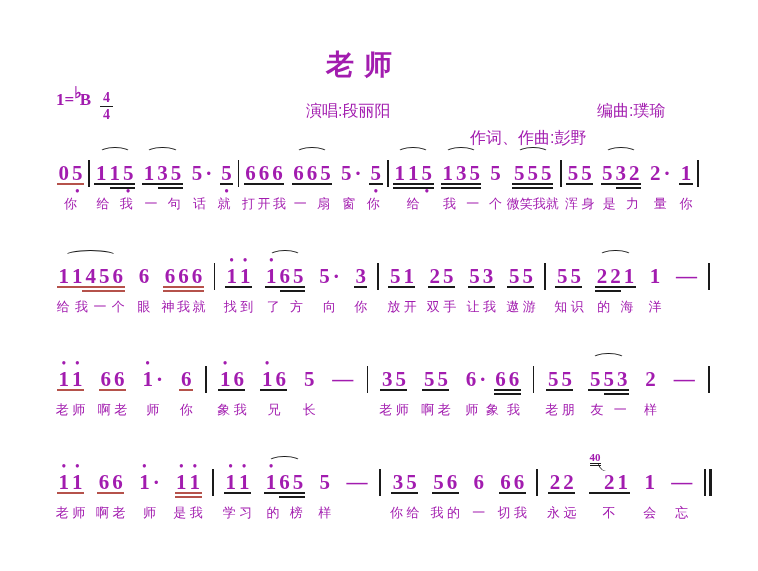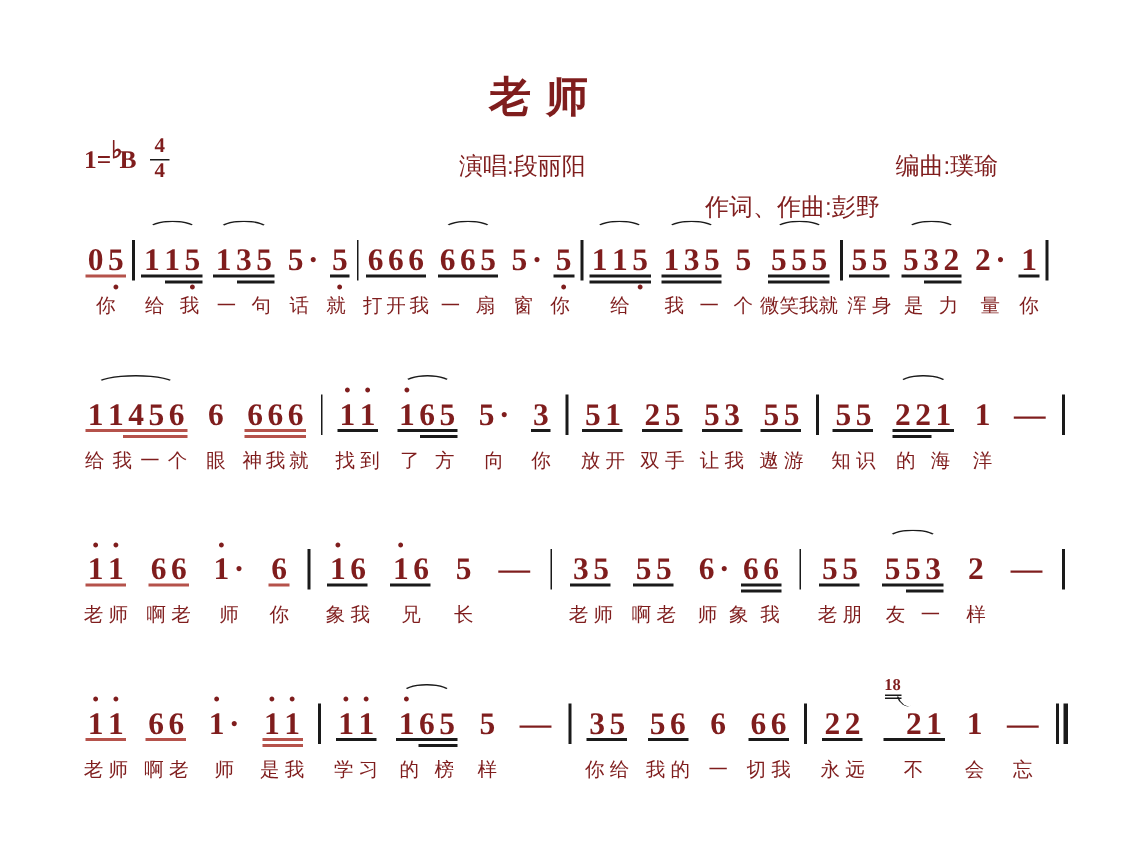--- a/index.html
+++ b/index.html
@@ -1,26 +1,26 @@
 <!DOCTYPE html>
 <html><head>
 <meta charset="utf-8">
 <style>
   html,body{margin:0;padding:0;background:#ffffff;}
   .sheet{
     position:relative;width:718px;height:571px;background:#ffffff;
-    font-family:"Liberation Serif",serif;color:#7f1d1d;overflow:hidden;
+    font-family:"Liberation Serif",serif;color:#a21caf;overflow:hidden;
   }
   
   .title{
     position:absolute;top:46px;left:0;width:100%;text-align:center;
     font-size:28px;font-weight:600;letter-spacing:10px;text-indent:10px;
   }
   
-  .keysig{position:absolute;left:56px;top:90px;display:flex;align-items:center;gap:9px;font-size:17px;font-weight:600;}
+  .keysig{position:absolute;left:56px;top:90px;display:flex;gap:9px;font-size:17px;font-weight:600;}
   .keysig .flat{font-size:16px;position:relative;top:-7px;margin-right:-2px;}
   .frac{display:inline-flex;flex-direction:column;align-items:center;font-size:14px;line-height:16px;font-weight:700;}
   .frac .top{border-bottom:1.3px solid #1a1a1a;padding:0 3px;}
   
   .credit{position:absolute;top:101px;white-space:nowrap;font-size:16px;font-family:"Liberation Sans",sans-serif;}
   #cr-singer{left:306px;}
   #cr-writer{left:470px;margin-top:27px;}
   #cr-arranger{left:597px;}
   
   .line{position:absolute;left:54px;display:flex;justify-content:space-between;align-items:flex-start;}
@@ -1217,21 +1217,21 @@
           </span>
         </div>
         <div class="lyr">
           <span>永</span>
           <span>远</span>
         </div>
       </div>
       <div class="cell">
         <div class="grow">
           <span class="grp">
-            <span class="grace">18</span>
+            <span class="grace">40</span>
             <span class="nt">
               <span class="hd"></span>
               <span class="d">2</span>
             </span>
             <span class="nt">
               <span class="hd"></span>
               <span class="d">1</span>
             </span>
             <i class="ul u1"></i>
           </span>

